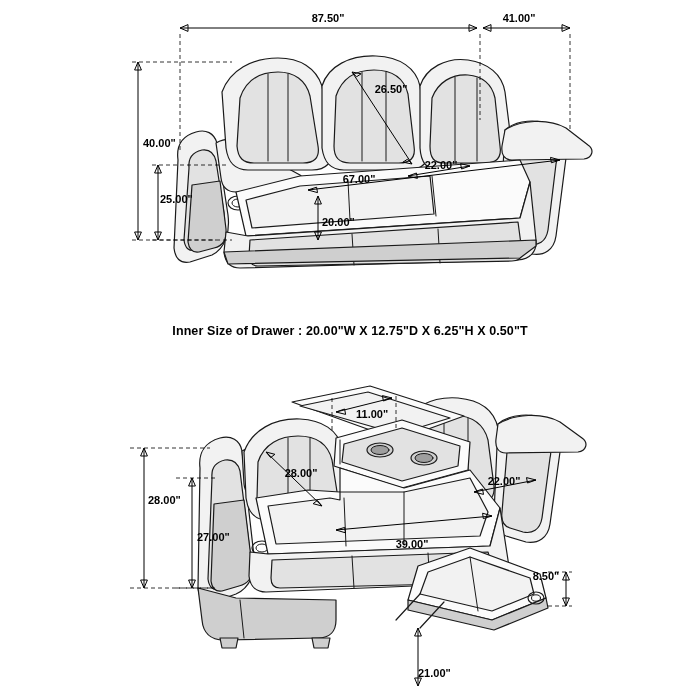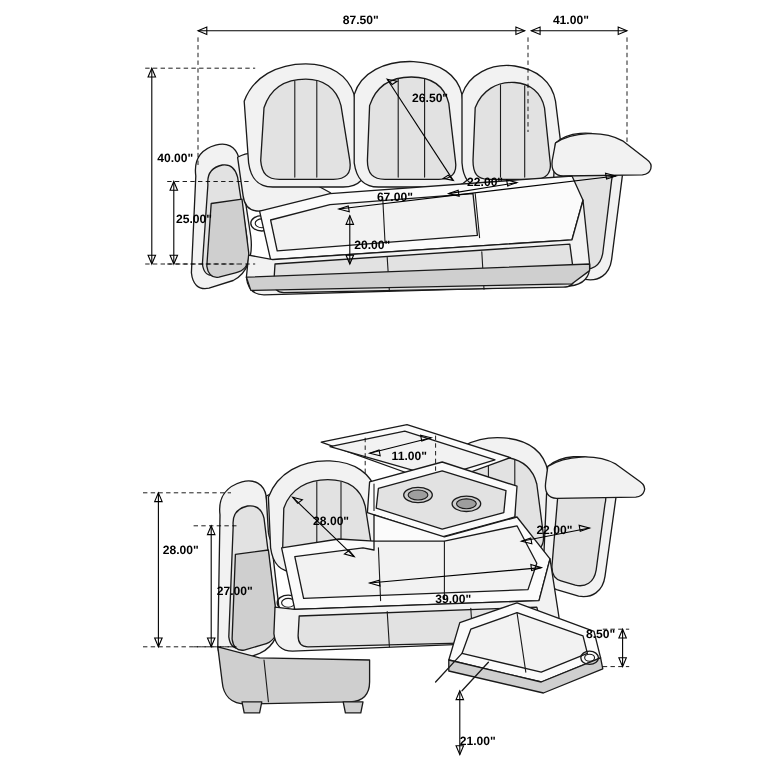--- a/index.html
+++ b/index.html
@@ -262,14 +262,15 @@
       <path class="ext" d="M548 606 L572 606"></path>
 
       <path class="dim" d="M418 628 L418 686"></path>
       <path class="dim" d="M418 628 l-3.4 8 h6.8 z" fill="#000"></path>
       <path class="dim" d="M418 686 l-3.4 -8 h6.8 z" fill="#000"></path>
       <text class="dimtext" x="418" y="677" text-anchor="start">21.00"</text>
     </g>
 
   </svg>
 
+  <div class="note">Inner Size of Drawer : 20.00"W X 12.75"D X 6.25"H X 0.50"T</div>
 
 </div>
 
 </body></html>

